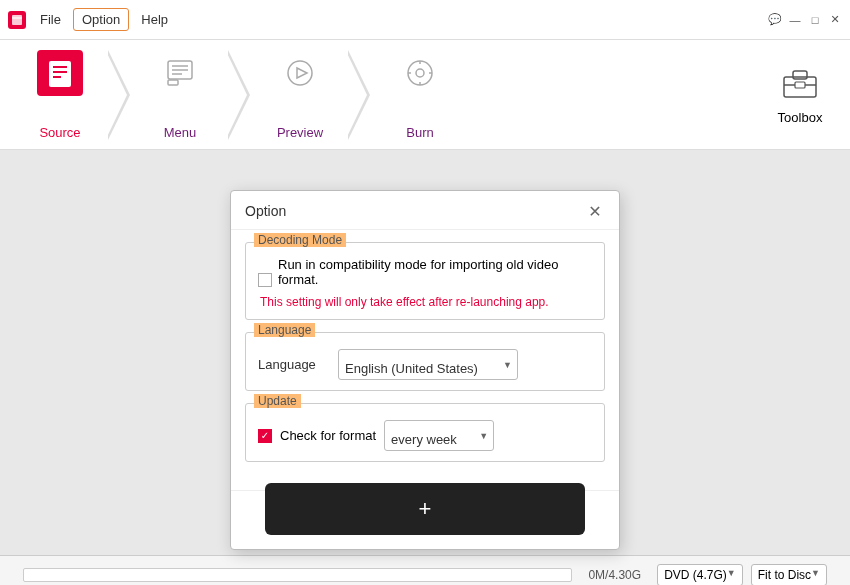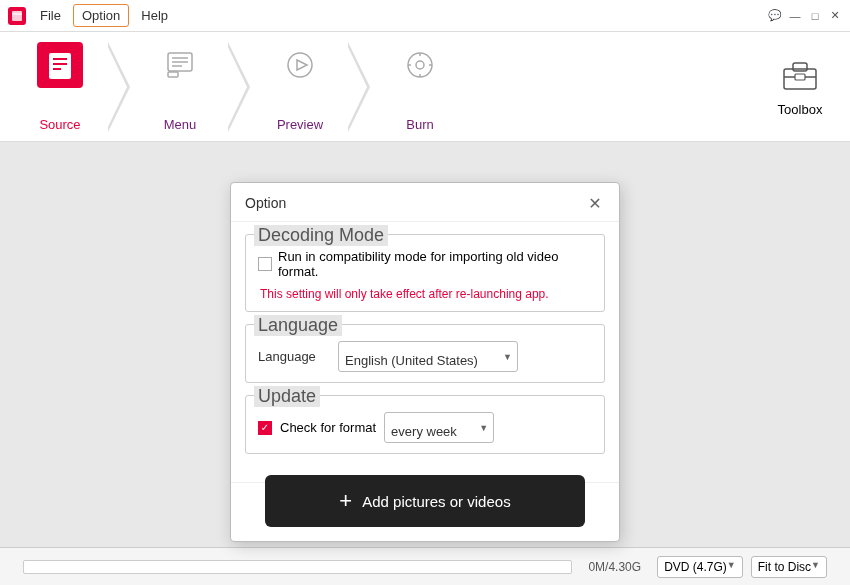--- a/index.html
+++ b/index.html
@@ -8,21 +8,21 @@
       height: 585px;
       font-family: 'Segoe UI', Arial, sans-serif;
       font-size: 13px;
       background: #f0f0f0;
       overflow: hidden;
       position: relative;
     }
 
     
     .title-bar {
-      height: 32px;
+      height: 40px;
       background: #fff;
       border-bottom: 1px solid #ddd;
       display: flex;
       align-items: center;
       padding: 0 8px;
       position: relative;
     }
     .title-bar-icon {
       width: 18px;
       height: 18px;
@@ -263,29 +263,29 @@
       border: 1px solid #ccc;
       border-radius: 3px;
       padding: 8px 12px 10px;
       margin-bottom: 12px;
       position: relative;
     }
     .section-legend {
       position: absolute;
       top: -10px;
       left: 8px;
-      background: #e5e5e5;
+      background: #fdba74;
       padding: 0 4px;
-      font-size: 18px;
+      font-size: 12px;
       color: #555;
     }
 
     .checkbox-row {
       display: flex;
-      align-items: center;
+      align-items: flex-end;
       gap: 6px;
       margin-top: 6px;
     }
     .checkbox-box {
       width: 14px;
       height: 14px;
       border: 1px solid #aaa;
       background: #fff;
       display: flex;
       align-items: center;
@@ -524,21 +524,20 @@
     </div>
 
     <div class="dialog-buttons">
       <button class="btn primary">OK</button>
       <button class="btn">Cancel</button>
     </div>
   </div>
 
   <div class="add-bar">
     <span class="add-plus">+</span>
-    <span>Add pictures or videos</span>
   </div>
 
 </div>
 
 <div class="status-bar">
   <div class="status-progress"></div>
   <span class="status-size">0M/4.30G</span>
   <div class="status-dropdown">
     <span>DVD (4.7G)</span>
     <span class="status-dropdown-arrow">▼</span>

